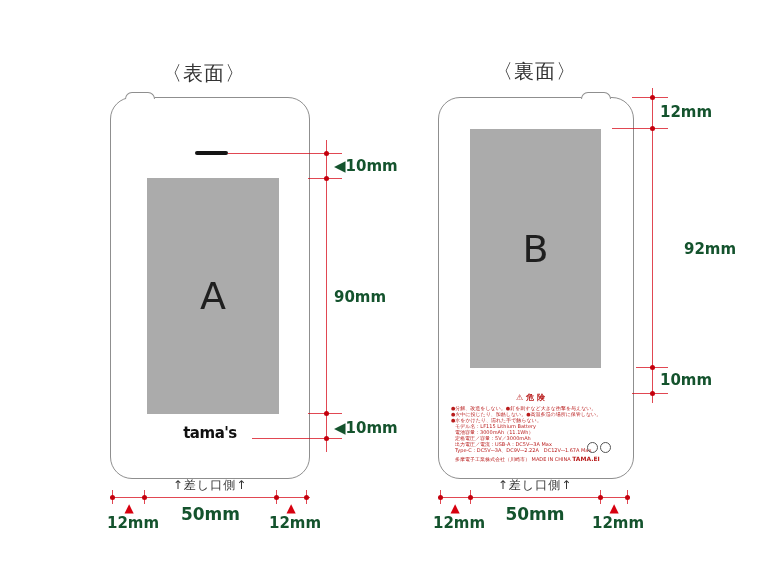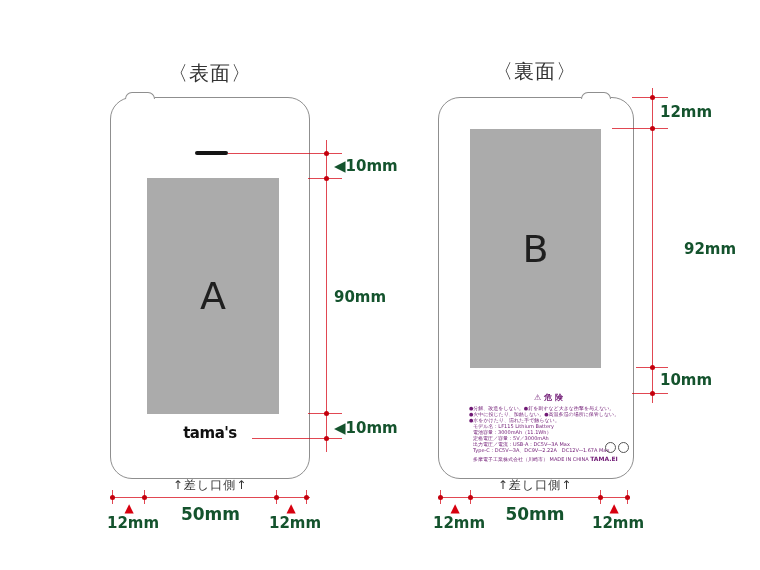--- a/index.html
+++ b/index.html
@@ -17,21 +17,21 @@
           border-radius:22px;background:#fff;}
   .bump{position:absolute;top:-6px;width:28px;height:6px;background:#fff;
         border:1.5px solid #8f8f8f;border-bottom:none;border-radius:14px 14px 0 0;}
   .led-bar{position:absolute;left:84px;top:53px;width:33px;height:4px;background:#151515;border-radius:2px;}
   .print-area{position:absolute;background:#ababab;display:flex;align-items:center;justify-content:center;
               font-size:38px;color:#1f1f1f;}
   .logo{position:absolute;left:0;right:0;top:326px;text-align:center;font-size:15px;
         font-weight:bold;color:#101010;letter-spacing:-0.5px;}
 
   
-  .warn{position:absolute;left:30px;top:294px;width:162px;color:#701a75;text-align:center;}
+  .warn{position:absolute;left:12px;top:294px;width:162px;color:#b91c1c;text-align:center;}
   .warn .head{font-size:8px;font-weight:bold;letter-spacing:3px;margin-bottom:2px;}
   .warn .c-line{font-size:5px;line-height:6px;text-align:left;transform-origin:left top;}
   .warn .s-line{font-size:5px;line-height:6px;text-align:left;margin-left:4px;}
   .warn .f-line{font-size:5px;line-height:7px;text-align:left;margin-left:4px;margin-top:2px;}
   .warn .brand{font-weight:bold;font-size:6px;}
   .marks{position:absolute;right:2px;bottom:10px;display:flex;gap:2px;}
   .mark{width:9px;height:9px;border:1px solid #555;border-radius:50%;font-size:4px;color:#555;
         display:flex;align-items:center;justify-content:center;overflow:hidden;}
 
   
@@ -43,21 +43,21 @@
   .dt.big{font-size:17px;}
   .tri{position:absolute;color:#d7000f;font-size:12px;text-align:center;}
   .socket{position:absolute;font-size:12px;color:#333;text-align:center;letter-spacing:1px;}
 </style>
 </head>
 <body>
 
 <div id="stage">
 
 
-  <div class="view-title" style="left:110px;top:60px;width:200px;">〈表面〉</div>
+  <div class="view-title" style="left:104px;top:60px;width:200px;">〈表面〉</div>
   <div class="view-title" style="left:438px;top:58px;width:194px;">〈裏面〉</div>
 
   <div class="device" style="left:110px;top:97px;">
     <div class="bump" style="left:14px;"></div>
     <div class="led-bar"></div>
     <div class="print-area" style="left:36px;top:80px;width:132px;height:236px;">
       <span>A</span>
     </div>
     <div class="logo">tama's</div>
   </div>

